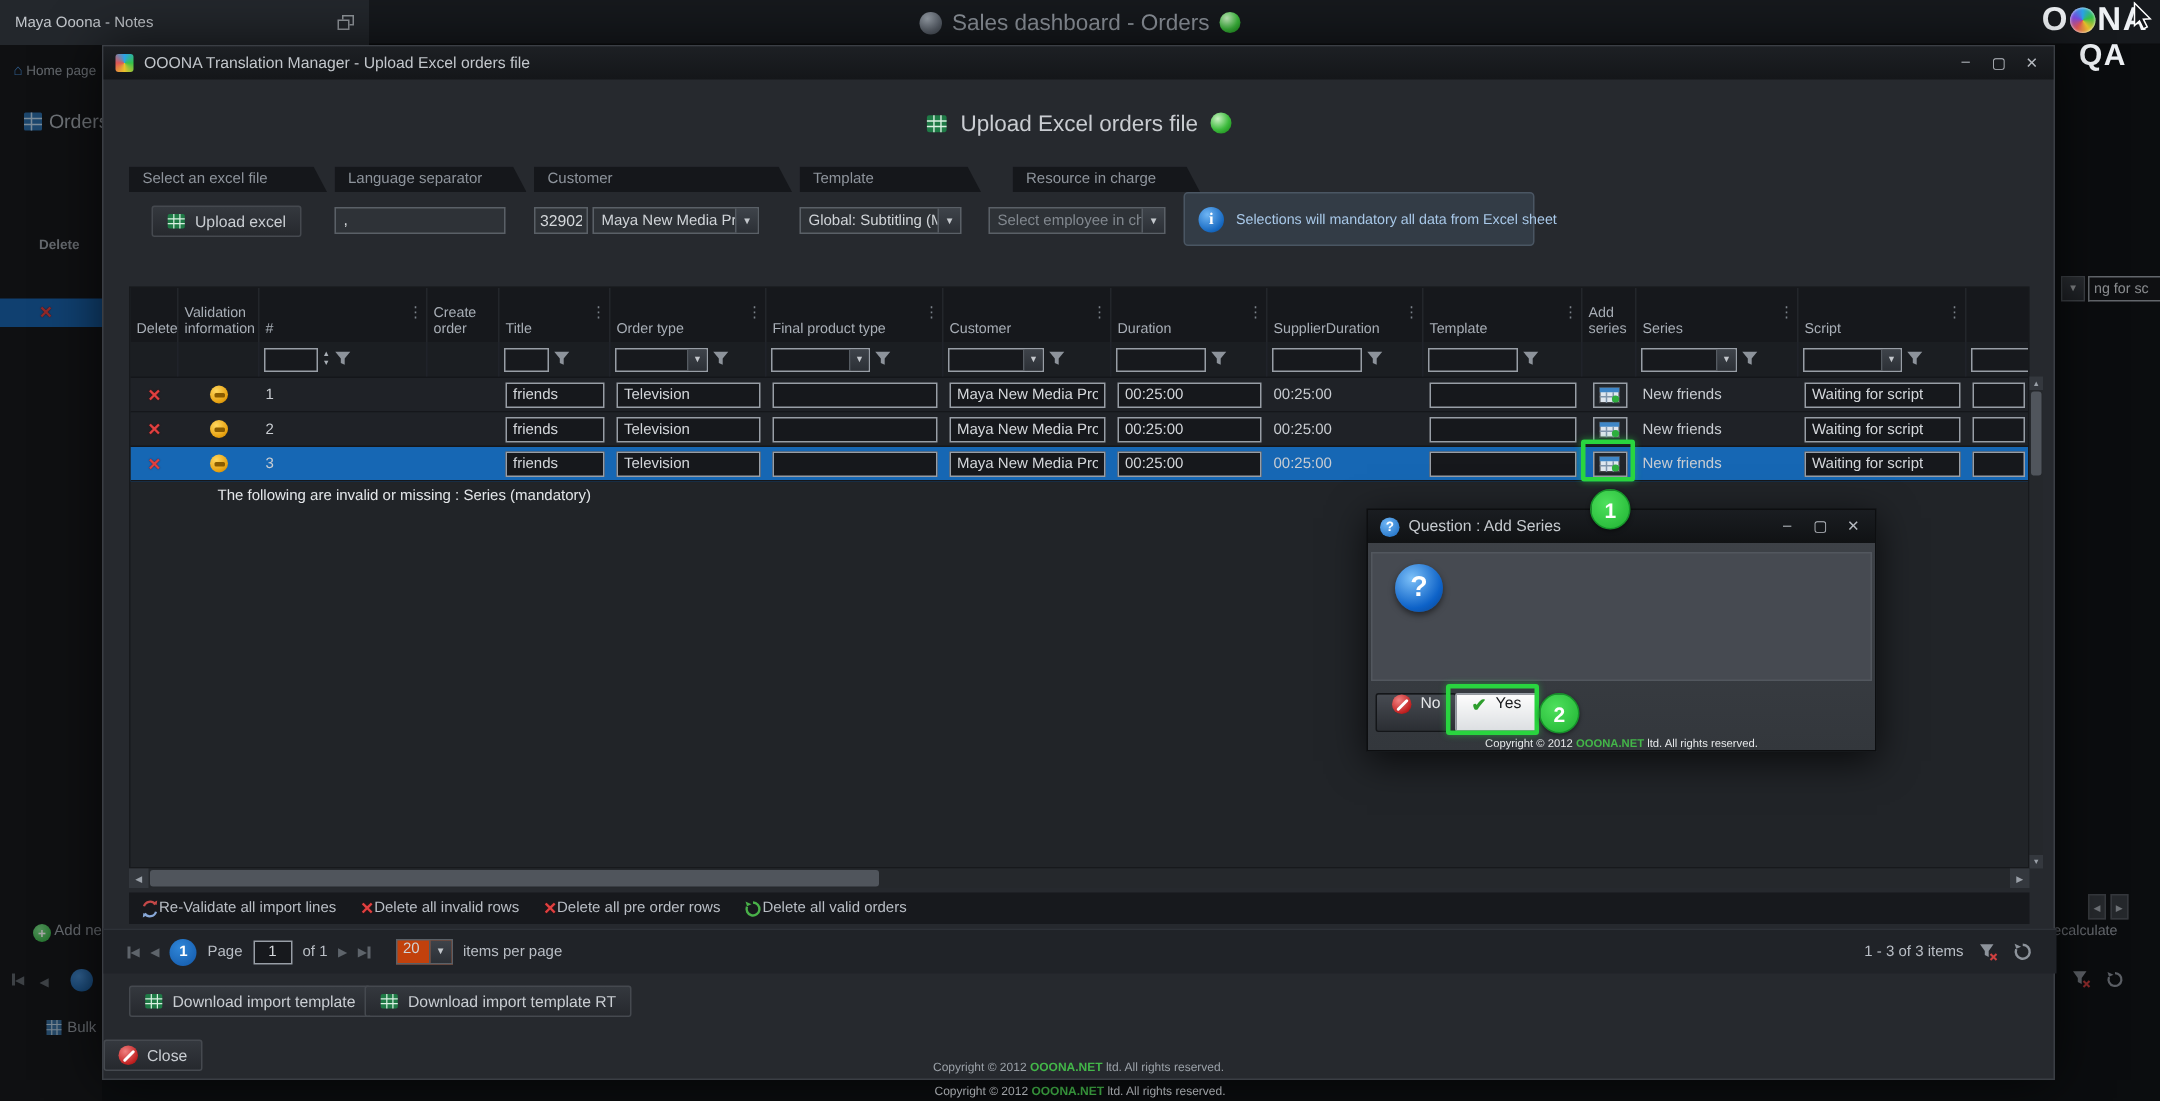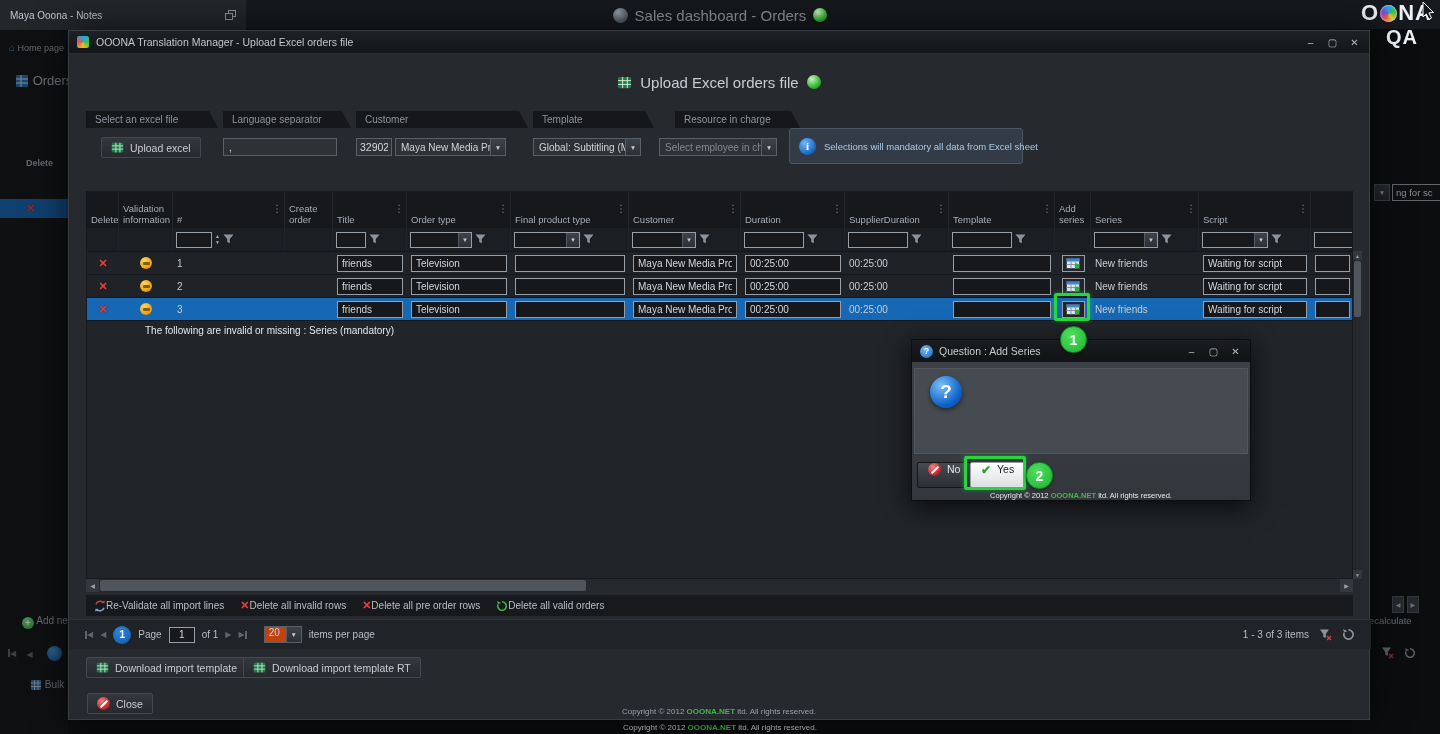--- a/index.html
+++ b/index.html
@@ -77,21 +77,21 @@
   .cmdbar{position:absolute;left:17px;top:564px;width:1267px;height:21px;background:#17191d;display:flex;align-items:center;gap:16px;padding:0 8px;font-size:10px;color:#b9bec5}
   .cmd{display:inline-flex;align-items:center;gap:0}
   .pager{position:absolute;left:0;top:588px;width:1302px;height:30px;background:#202328;border-top:1px solid #2e3238;display:flex;align-items:center;padding:0 16px;font-size:10px;color:#b9bec5;gap:7px}
   .nav{display:inline-flex;align-items:center;font-size:8px;color:#5e646b}
   .vbar{width:2px;height:8px;background:currentColor;display:inline-block}
   .pgcur{width:18px;height:18px;border-radius:50%;background:radial-gradient(circle at 38% 32%,#2f86d8,#1257a8);color:#fff;font-size:10px;font-weight:bold;display:inline-flex;align-items:center;justify-content:center}
   .pginp{width:26px;height:16px;background:#17191d;border:1px solid #989ea6;color:#d4d7db;font-size:10px;text-align:center;font-family:inherit}
   .sizedd{width:38px;height:17px;position:relative;background:#c2410c;border:1px solid #5a6067;display:inline-flex;align-items:flex-start;font-size:10px;color:#d0d4d8}
   .sizedd .val{flex:1;padding:0 4px}
   .pright{margin-left:auto;display:inline-flex;align-items:center;gap:10px;color:#b9bec5}
-  .closebtn{position:absolute;left:18px;top:662px}
+  .closebtn{position:absolute;left:0;top:662px}
   .noic{width:13px;height:13px;border-radius:50%;background:radial-gradient(circle at 35% 30%,#f08080,#c02020 70%,#7a0e0e);position:relative;flex:none}
   .noic::after{content:"";position:absolute;left:1.5px;top:5.5px;width:10px;height:2px;background:#fff;transform:rotate(-45deg);border-radius:1px}
   .mfooter{position:absolute;left:0;top:676px;width:100%;text-align:center;font-size:8px;color:#9ba1a8}
   
   .dialog{position:absolute;left:842px;top:308px;width:340px;height:162px;background:linear-gradient(#3f4349,#33373c);border:1px solid #0d0e10;box-shadow:0 6px 24px rgba(0,0,0,.7);z-index:20}
   .dtitle{position:absolute;left:0;top:0;width:100%;height:22px;background:linear-gradient(#1a1d21,#101214);display:flex;align-items:center;gap:6px;padding:0 8px;font-size:10.5px;color:#c6cacf}
   .qicsm{width:13px;height:13px;border-radius:50%;background:radial-gradient(circle at 35% 30%,#6fb6f5,#1668c0);color:#fff;font-size:9px;font-weight:bold;display:flex;align-items:center;justify-content:center;flex:none}
   .dpanel{position:absolute;left:2px;top:28px;width:334px;height:86px;background:#464a51;border:1px solid #52575e}
   .qic{position:absolute;left:18px;top:36px;width:32px;height:32px;border-radius:50%;background:radial-gradient(circle at 35% 30%,#7cc0f8,#0d62c8 65%,#093f86);color:#fff;font-size:19px;font-weight:bold;display:flex;align-items:center;justify-content:center;box-shadow:0 2px 4px rgba(0,0,0,.5)}
   .dmsg{position:absolute;left:70px;top:40px;width:252px;font-size:10.5px;color:#eceef1;line-height:1.35}

